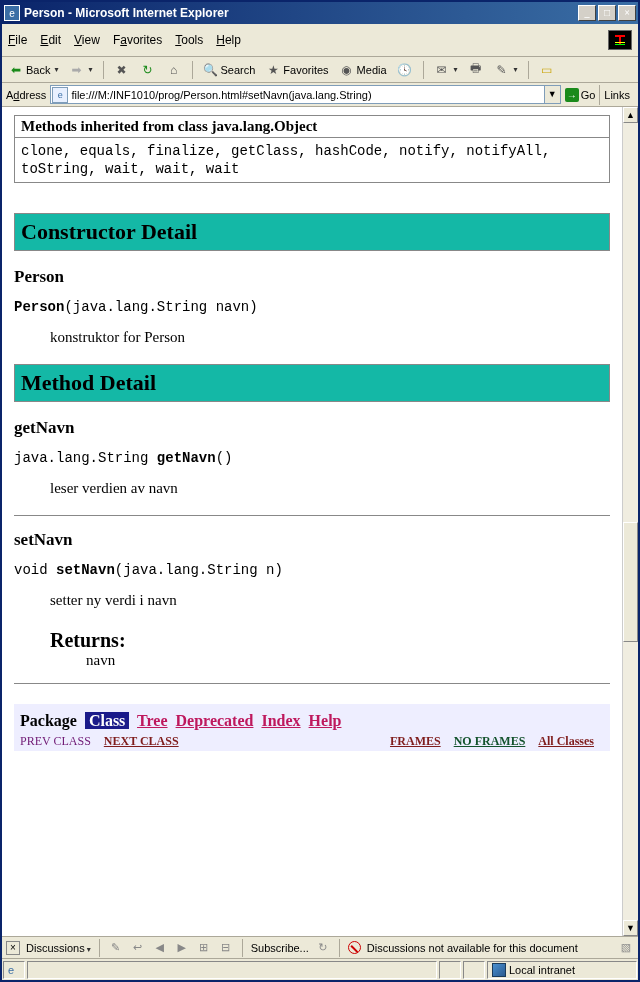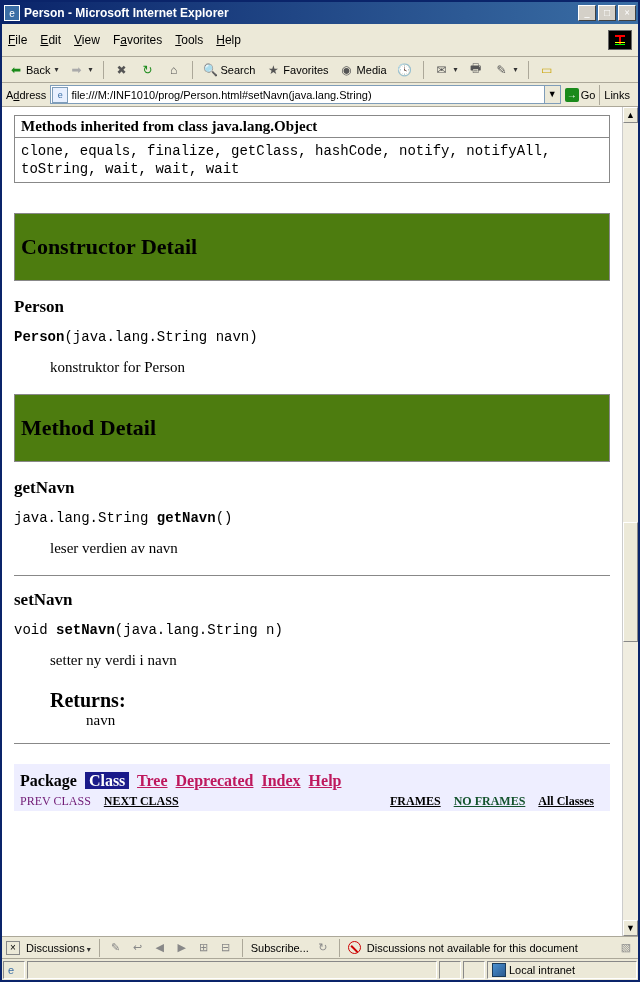--- a/index.html
+++ b/index.html
@@ -40,38 +40,38 @@
 .content { flex:1; overflow:hidden; padding: 8px 12px; font-family: "Times New Roman", serif; font-size:15px; color:#000; position:relative; }
 .scrollbar { width:16px; background:#ece9d8; border-left:1px solid #ccc; display:flex; flex-direction:column; }
 .sbtn { height:16px; background:#ece9d8; border:1px solid #fff; border-right-color:#888; border-bottom-color:#888; text-align:center; font-size:9px; line-height:14px; cursor:pointer;}
 .strack { flex:1; background:#f0ede0; position:relative; }
 .sthumb { position:absolute; left:0; right:0; top:50%; height:120px; background:#ece9d8; border:1px solid #fff; border-right-color:#888; border-bottom-color:#888; }
 
 .inherit-box { border:1px solid #888; margin-bottom: 30px; }
 .inherit-hdr { background:#fff; border-bottom:1px solid #888; padding:2px 6px; font-weight:bold; font-size:15px; }
 .inherit-body { padding:4px 6px; font-family: "Courier New", monospace; font-size:14px; line-height:1.3; }
 
-.sect { background:#4d7c0f; border:1px solid #888; padding:20px 6px; font-size:22px; font-weight:bold; margin: 8px 0 16px 0; }
+.sect { background:#14b8a6; border:1px solid #888; padding:5px 6px; font-size:22px; font-weight:bold; margin: 8px 0 16px 0; }
 
 h3 { font-size:17px; font-weight:bold; margin: 10px 0 12px 0; font-family:"Times New Roman",serif; }
 .sig { font-family:"Courier New",monospace; font-size:14px; margin:8px 0 14px 0; }
 .sig b { font-weight:bold; }
 .desc { margin-left:36px; font-size:15px; margin-bottom:18px; }
 .ret-lbl { margin-left:36px; font-weight:bold; font-size:20px; margin-top:20px; }
 .ret-val { margin-left:72px; font-size:15px; }
 hr.thin { border:none; border-top:1px solid #888; margin: 14px 0; }
 
 .navbox { background:#eeeeff; padding:8px 6px 2px; margin-top:20px; }
 .navtabs { font-size:16px; font-weight:bold; }
 .navtabs a { color:#be185d; text-decoration:underline; margin-right:4px; }
 .navtabs .plain { color:#000; margin-right:4px; text-decoration:none; }
 .navtabs .active { background:#1a1a8a; color:#fff; padding:0 4px; text-decoration:none; }
 .subnav { display:flex; font-size:12px; margin-top:4px; }
 .subnav .left { flex:1; }
-.subnav a { color:#000000; text-decoration:underline; font-weight:bold; margin-right:10px; }
+.subnav a { color:#7f1d1d; text-decoration:underline; font-weight:bold; margin-right:10px; }
 .subnav .dim { color:#701a75; margin-right:10px; }
 .subnav .nf { color:#14532d; text-decoration:underline; font-weight:bold; margin-right:10px; }
 
 .discbar { border-top:1px solid #aca899; background:#ece9d8; height:22px; display:flex; align-items:center; padding:0 4px; gap:6px; font-size:11px; }
 .discbar .x { width:14px; height:14px; border:1px solid #888; text-align:center; line-height:12px; font-size:10px; cursor:pointer; }
 .discbar .bicn { width:16px; height:16px; display:inline-flex; align-items:center; justify-content:center; font-size:11px; color:#888; }
 .discbar .no-icn { width:13px; height:13px; border:1.5px solid #c00; border-radius:50%; position:relative; }
 .discbar .no-icn::after { content:""; position:absolute; left:1px; right:1px; top:50%; height:1.5px; background:#c00; transform:rotate(45deg); }
 
 .statusbar { border-top:1px solid #aca899; background:#ece9d8; height:22px; display:flex; align-items:center; font-size:11px; }

